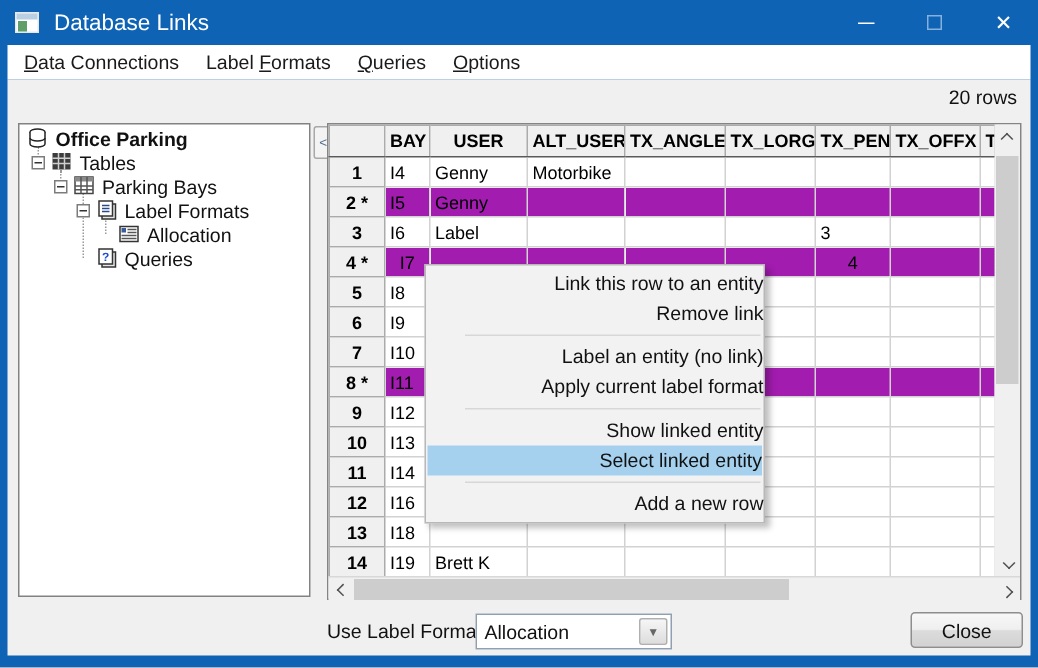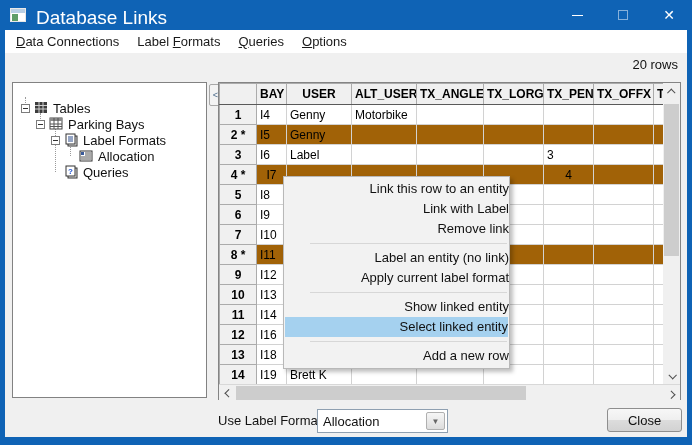--- a/index.html
+++ b/index.html
@@ -6,21 +6,21 @@
   html,body { background:#c8c8c8; }
   body { font-family:"Liberation Sans","DejaVu Sans",sans-serif; }
 
   .window { position:relative; width:692px; height:445px; background:#0f63b5; overflow:hidden; }
 
   
   .titlebar { position:absolute; left:0; top:0; width:692px; height:30px; background:#0f63b5; }
   .app-icon { position:absolute; left:10px; top:8px; width:16px; height:14px; background:#fff; border:1px solid #e8e8e8; }
   .app-icon .bar { position:absolute; left:0; top:0; width:100%; height:4px; background:#b9cfe4; }
   .app-icon .pane { position:absolute; left:1px; top:5px; width:6px; height:7px; background:#5f9e68; }
-  .win-title { position:absolute; left:36px; top:7px; color:#ffffff; font-size:19px; }
+  .win-title { position:absolute; left:36px; top:7px; color:#ffffff; font-size:15px; }
   .win-btn { position:absolute; top:0; width:46px; height:30px; display:flex; align-items:center; justify-content:center; }
   .btn-min { left:554px; } .btn-max { left:600px; } .btn-close { left:646px; }
   .glyph-min { width:11px; height:1px; background:#fff; }
   .glyph-max { width:10px; height:10px; border:1px solid rgba(255,255,255,.5); }
   .glyph-close { color:#fff; font-size:14px; line-height:14px; }
 
   
   .menubar { position:absolute; left:5px; top:30px; width:682px; height:23px; background:#ffffff;
              display:flex; align-items:center; padding-left:2px; font-size:13px; color:#1a1a1a; }
   .menu-top-item { padding:2px 9px; white-space:pre; }
@@ -45,21 +45,21 @@
   .splitter-btn { position:absolute; left:209px; top:84px; width:13px; height:22px; background:#f3f3f3;
                   border:1px solid #a8a8a8; border-radius:2px; display:flex; align-items:center; justify-content:center;
                   font-size:9px; color:#4a6a8a; }
 
   
   .grid-box { position:absolute; left:218px; top:82px; width:463px; height:318px; background:#ffffff; border:1px solid #848484; }
   table.grid { position:absolute; left:0; top:0; border-collapse:collapse; table-layout:fixed; width:444px; }
   table.grid th, table.grid td { border:1px solid #d2d2d2; font-size:12px; padding:0 3px; overflow:hidden; white-space:nowrap; height:20px; }
   table.grid th { height:21px; background:#f0f0f0; font-weight:bold; text-align:center; border:1px solid #ababab; border-bottom:1px solid #5a5a5a; }
   table.grid td.rowhdr { background:#f0f0f0; font-weight:bold; text-align:center; border:1px solid #ababab; }
-  tr.yellow td { background:#a16207; }
+  tr.yellow td { background:#a21caf; }
   tr.selected td { border-top:1px dotted #3a3a3a; border-bottom:1px dotted #3a3a3a;text-align:center; }
   tr.selected td:nth-child(2) { border-left:1px dotted #3a3a3a; }
   tr.selected td:last-child { border-right:1px dotted #3a3a3a; }
   tr.selected td.rowhdr { border:1px solid #ababab; }
 
   
   .vscroll { position:absolute; left:444px; top:0; width:17px; height:301px; background:#f0f0f0; }
   .vthumb { position:absolute; left:1px; top:21px; width:15px; height:152px; background:#cdcdcd; }
   .hscroll { position:absolute; left:0; top:301px; width:461px; height:17px; background:#f0f0f0; border-top:1px solid #d8d8d8; }
   .hthumb { position:absolute; left:17px; top:1px; width:290px; height:14px; background:#cdcdcd; }
@@ -120,20 +120,28 @@
   <div class="workspace"></div>
 
   <div class="status-rows">20 rows</div>
 
   <div class="tree-panel">
     <div class="tree-line" style="left:12px; top:14px; height:10px;"></div>
     <div class="tree-line" style="left:27px; top:30px; height:10px;"></div>
     <div class="tree-line" style="left:42px; top:46px; height:43px;"></div>
     <div class="tree-line" style="left:57px; top:62px; height:11px;"></div>
 
+    <div class="tree-item bold" style="left:5px; top:1px;">
+      <svg class="ticon" viewBox="0 0 15 14">
+        <ellipse cx="7" cy="3" rx="5" ry="2" fill="#fff" stroke="#222"></ellipse>
+        <path d="M2 3 v8 a5 2 0 0 0 10 0 v-8" fill="#fff" stroke="#222"></path>
+        <path d="M2 7 a5 2 0 0 0 10 0" fill="none" stroke="#222"></path>
+      </svg>
+      <span class="lbl">Office Parking</span>
+    </div>
 
     <div class="tree-item" style="left:8px; top:17px;">
       <span class="expander"></span>
       <svg class="ticon" viewBox="0 0 15 14">
         <rect x="1" y="1" width="12" height="11" fill="#3c3c3c"></rect>
         <path d="M1 4.5 h12 M1 8 h12 M5 1 v11 M9 1 v11" stroke="#cfcfcf" stroke-width="1"></path>
       </svg>
       <span class="lbl">Tables</span>
     </div>
 
@@ -377,21 +385,20 @@
         </div>
       <div class="hthumb"></div>
       <div class="sb-arrow" style="left:444px; top:0;">
           <div class="chev right"></div>
         </div>
     </div>
   </div>
 
   <div class="context-menu">
       <div class="menu-item">Link this row to an entity</div>
-      <div class="menu-item">Link with Label</div>
       <div class="menu-item">Remove link</div>
       <div class="menu-sep"></div>
       <div class="menu-item">Label an entity (no link)</div>
       <div class="menu-item">Apply current label format</div>
       <div class="menu-sep"></div>
       <div class="menu-item">Show linked entity</div>
       <div class="menu-item highlighted">Select linked entity</div>
       <div class="menu-sep"></div>
       <div class="menu-item">Add a new row</div>
     </div>

